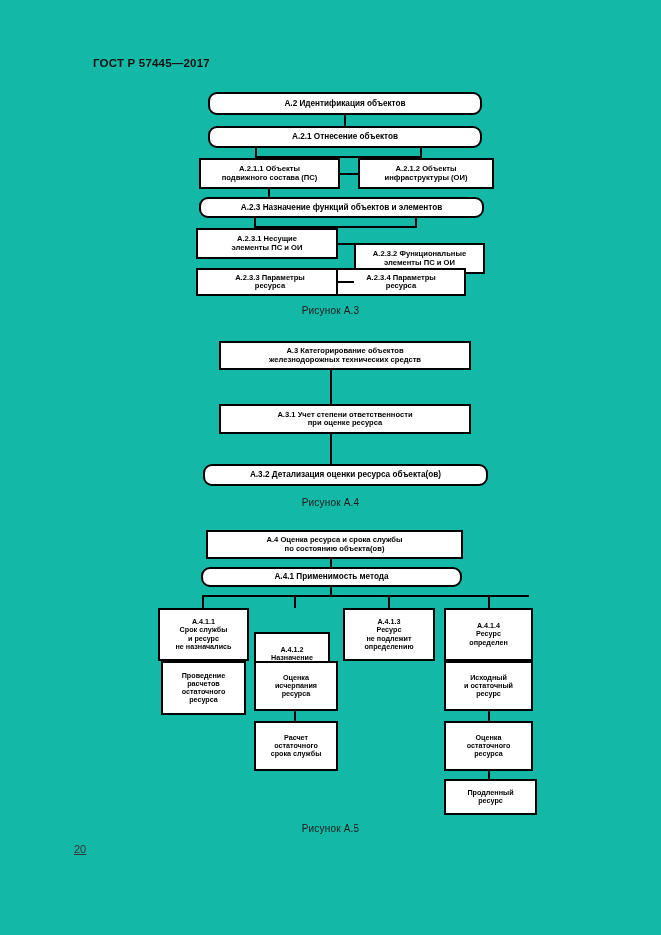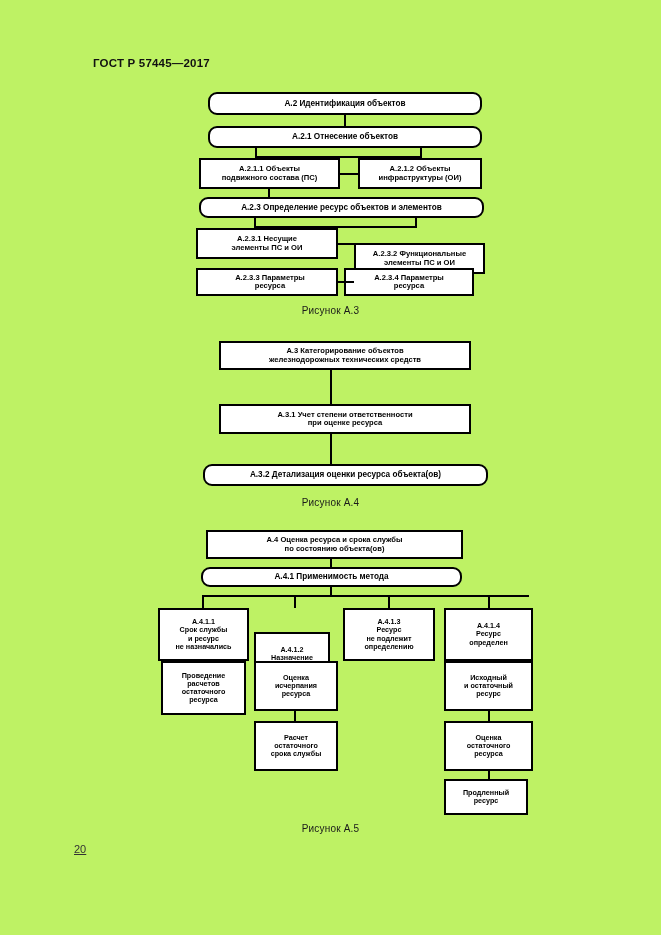--- a/index.html
+++ b/index.html
@@ -11,21 +11,21 @@
     width: 661px;
     height: 935px;
     position: relative;
     font-family: "Liberation Sans", sans-serif;
     color: #000000;
     overflow: hidden;
   }
   .page {
     position: absolute;
     inset: 0;
-    background: #bef264;
+    background: #14b8a6;
   }
   .std-header {
     position: absolute;
     left: 93px;
     top: 57px;
     font-size: 11.5px;
     font-weight: bold;
     letter-spacing: 0.2px;
     color: #111;
   }
@@ -86,41 +86,41 @@
     <div class="ln vl" style="left:344px; top:115px; height:11px;"></div>
 
     <div class="box t1" style="left:208px; top:126px; width:274px; height:22px;">А.2.1 Отнесение объектов</div>
 
     <div class="ln vl" style="left:255px; top:148px; height:10px;"></div>
     <div class="ln vl" style="left:420px; top:148px; height:10px;"></div>
     <div class="ln hl" style="left:255px; top:156px; width:167px;"></div>
 
     <div class="box t2" style="left:199px; top:158px; width:141px; height:31px;">А.2.1.1 Объекты
 подвижного состава (ПС)</div>
-    <div class="box t2" style="left:358px; top:158px; width:124px; height:31px;">А.2.1.2 Объекты
+    <div class="box t2" style="left:358px; top:158px; width:136px; height:31px;">А.2.1.2 Объекты
 инфраструктуры (ОИ)</div>
     <div class="ln hl" style="left:340px; top:173px; width:18px;"></div>
 
     <div class="ln vl" style="left:268px; top:189px; height:8px;"></div>
 
-    <div class="box t1" style="left:199px; top:197px; width:285px; height:21px;">А.2.3 Определение ресурс объектов и элементов</div>
+    <div class="box t1" style="left:199px; top:197px; width:285px; height:21px;">А.2.3 Назначение функций объектов и элементов</div>
 
     <div class="ln vl" style="left:254px; top:218px; height:10px;"></div>
     <div class="ln vl" style="left:415px; top:218px; height:10px;"></div>
     <div class="ln hl" style="left:254px; top:226px; width:161px;"></div>
 
     <div class="box t2" style="left:196px; top:228px; width:142px; height:31px;">А.2.3.1 Несущие
 элементы ПС и ОИ</div>
     <div class="box t2" style="left:354px; top:243px; width:131px; height:31px;">А.2.3.2 Функциональные
 элементы ПС и ОИ</div>
     <div class="ln hl" style="left:338px; top:243px; width:16px;"></div>
 
     <div class="box t2" style="left:196px; top:268px; width:142px; height:28px;padding-left:8px;">А.2.3.3 Параметры
 ресурса</div>
-    <div class="box t2" style="left:344px; top:268px; width:130px; height:28px;">А.2.3.4 Параметры
+    <div class="box t2" style="left:336px; top:268px; width:130px; height:28px;">А.2.3.4 Параметры
 ресурса</div>
     <div class="ln hl" style="left:338px; top:281px; width:16px;"></div>
 
     <div class="fig-caption" style="top:305px;">Рисунок А.3</div>
   </div>
 
   <div>
 
     <div class="box t2" style="left:219px; top:341px; width:252px; height:29px;">А.3 Категорирование объектов
 железнодорожных технических средств</div>
@@ -185,21 +185,21 @@
 
     <div class="ln vl" style="left:488px; top:661px; height:8px;"></div>
     <div class="box t3" style="left:444px; top:661px; width:89px; height:50px;">Исходный
 и остаточный
 ресурс</div>
     <div class="ln vl" style="left:488px; top:711px; height:10px;"></div>
     <div class="box t3" style="left:444px; top:721px; width:89px; height:50px;">Оценка
 остаточного
 ресурса</div>
     <div class="ln vl" style="left:488px; top:771px; height:8px;"></div>
-    <div class="box t3" style="left:444px; top:779px; width:84px; height:36px;">Продленный
+    <div class="box t3" style="left:444px; top:779px; width:93px; height:36px;">Продленный
 ресурс</div>
 
     <div class="fig-caption" style="top:823px;">Рисунок А.5</div>
   </div>
 
   <div class="page-number">20</div>
 
 </div>
 
 </body></html>

